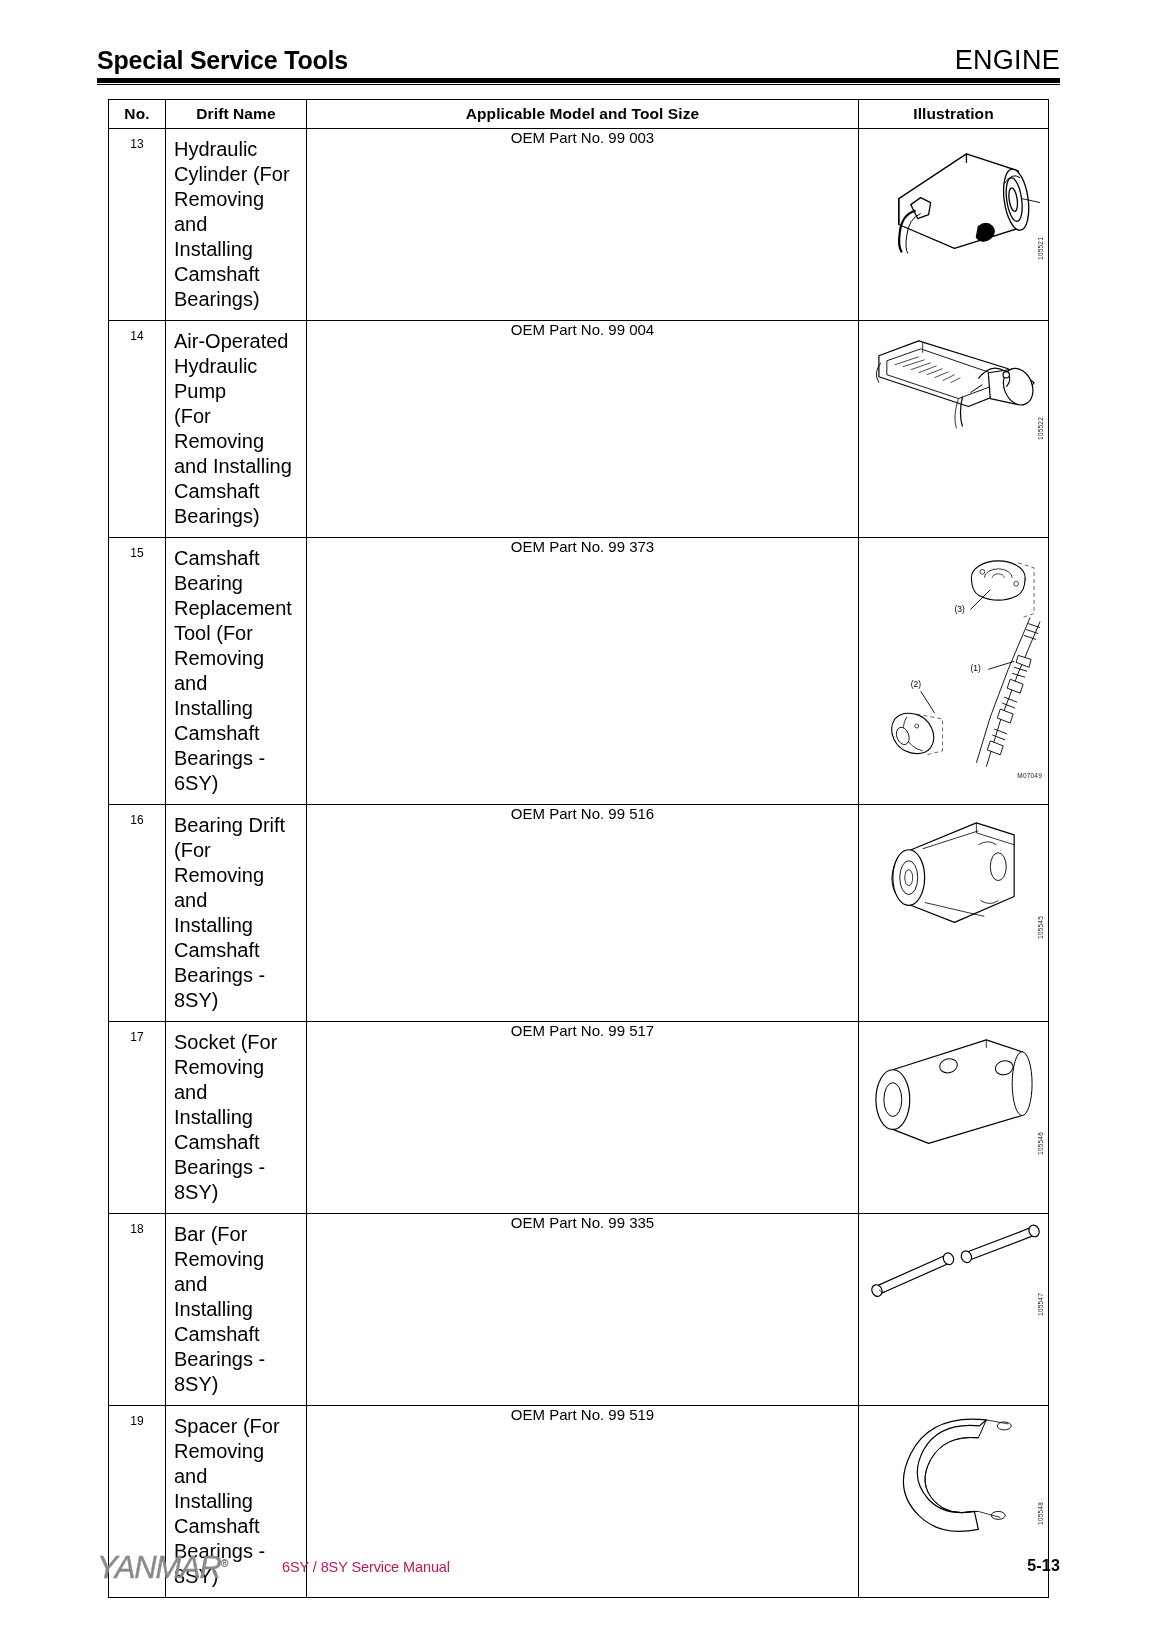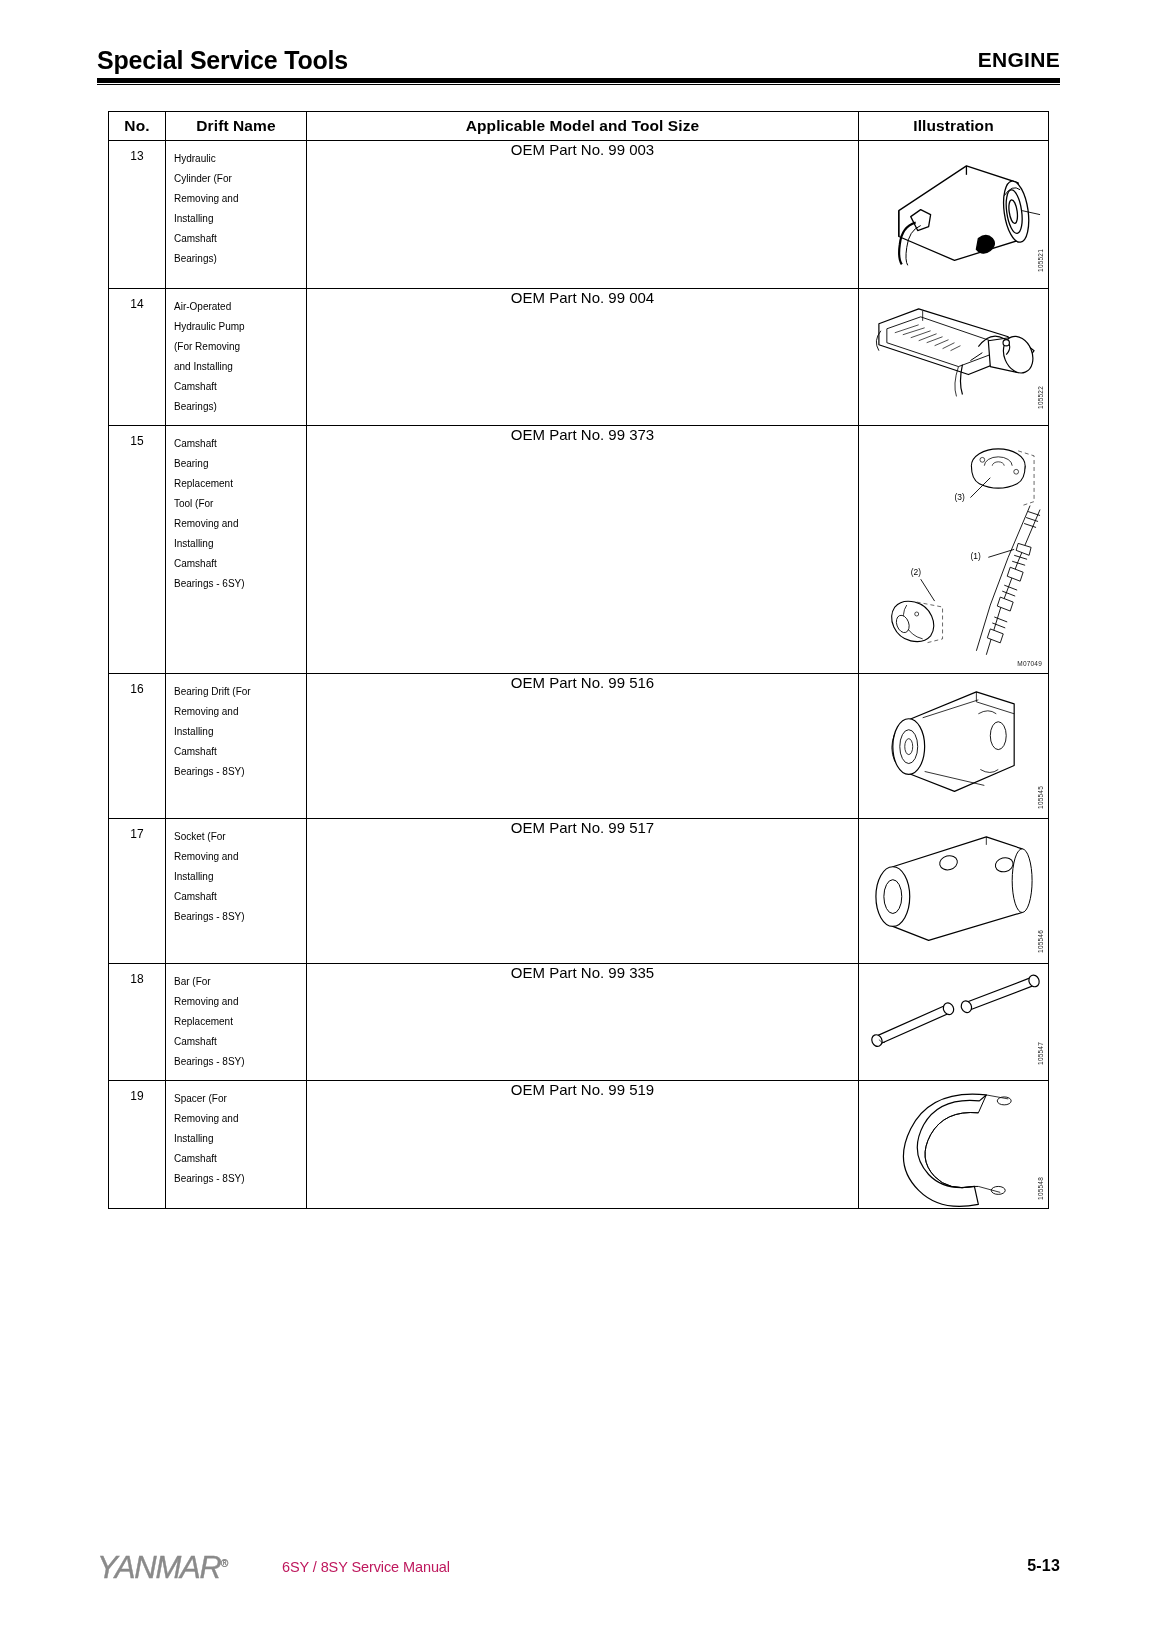--- a/index.html
+++ b/index.html
@@ -34,22 +34,22 @@
     justify-content: space-between;
     margin-top: 8px;
   }
   .header-title {
     font-size: 25px;
     font-weight: bold;
     letter-spacing: -0.2px;
     line-height: 28px;
   }
   .header-section {
-    font-size: 21px;
-    font-weight: bold;
+    font-size: 27px;
+    font-weight: normal;
     letter-spacing: 0.3px;
     line-height: 28px;
   }
   .header-rule {
     position: absolute;
     left: 97px;
     top: 78px;
     width: 963px;
     height: 4px;
     background: #000;
@@ -65,21 +65,20 @@
   }
 
   
   .tool-table {
     position: absolute;
     left: 108px;
     top: 99px;
     width: 940px;
     border-collapse: collapse;
     table-layout: fixed;
-    margin-top: 12px;
   }
   .tool-table th,
   .tool-table td {
     border: 1px solid #000;
     vertical-align: top;
     padding: 0;
   }
   .tool-table thead th {
     height: 28px;
     font-size: 15.5px;
@@ -92,22 +91,22 @@
   .col-name { width: 141px; }
   .col-appl { width: 552px; }
   .col-illu { width: 190px; }
 
   td.cell-no {
     text-align: center;
     font-size: 12px;
     padding-top: 8px;
   }
   td.cell-name {
-    font-size: 10px;
-    line-height: 20px;
+    font-size: 20px;
+    line-height: 25px;
     padding: 8px 4px 8px 8px;
     white-space: pre-line;
   }
   td.cell-appl {
     font-size: 15px;
     text-align: center;
   }
   td.cell-illu {
     position: relative;
     padding: 0;
@@ -384,21 +383,21 @@
             </svg>
             <span class="illu-code" style="right:4px; bottom:10px;">105546</span>
           </div>
         </td>
       </tr>
 
       <tr style="height:110px">
         <td class="cell-no">18</td>
         <td class="cell-name">Bar (For
 Removing and
-Replacement
+Installing
 Camshaft
 Bearings - 8SY)</td>
         <td class="cell-appl">OEM Part No. 99 335</td>
         <td class="cell-illu">
           <div class="illu-wrap">
             <svg class="illu-svg" viewBox="0 0 190 110">
               <g fill="none" stroke="#000" stroke-width="1.2" stroke-linejoin="round">
                 <path d="M14 74 L86 42 L94 48 L22 80 Z" fill="#fff"></path>
                 <ellipse cx="18" cy="77" rx="5" ry="6" transform="rotate(-24 18 77)" fill="#fff"></ellipse>
                 <ellipse cx="90" cy="45" rx="5" ry="6" transform="rotate(-24 90 45)" fill="#fff"></ellipse>

